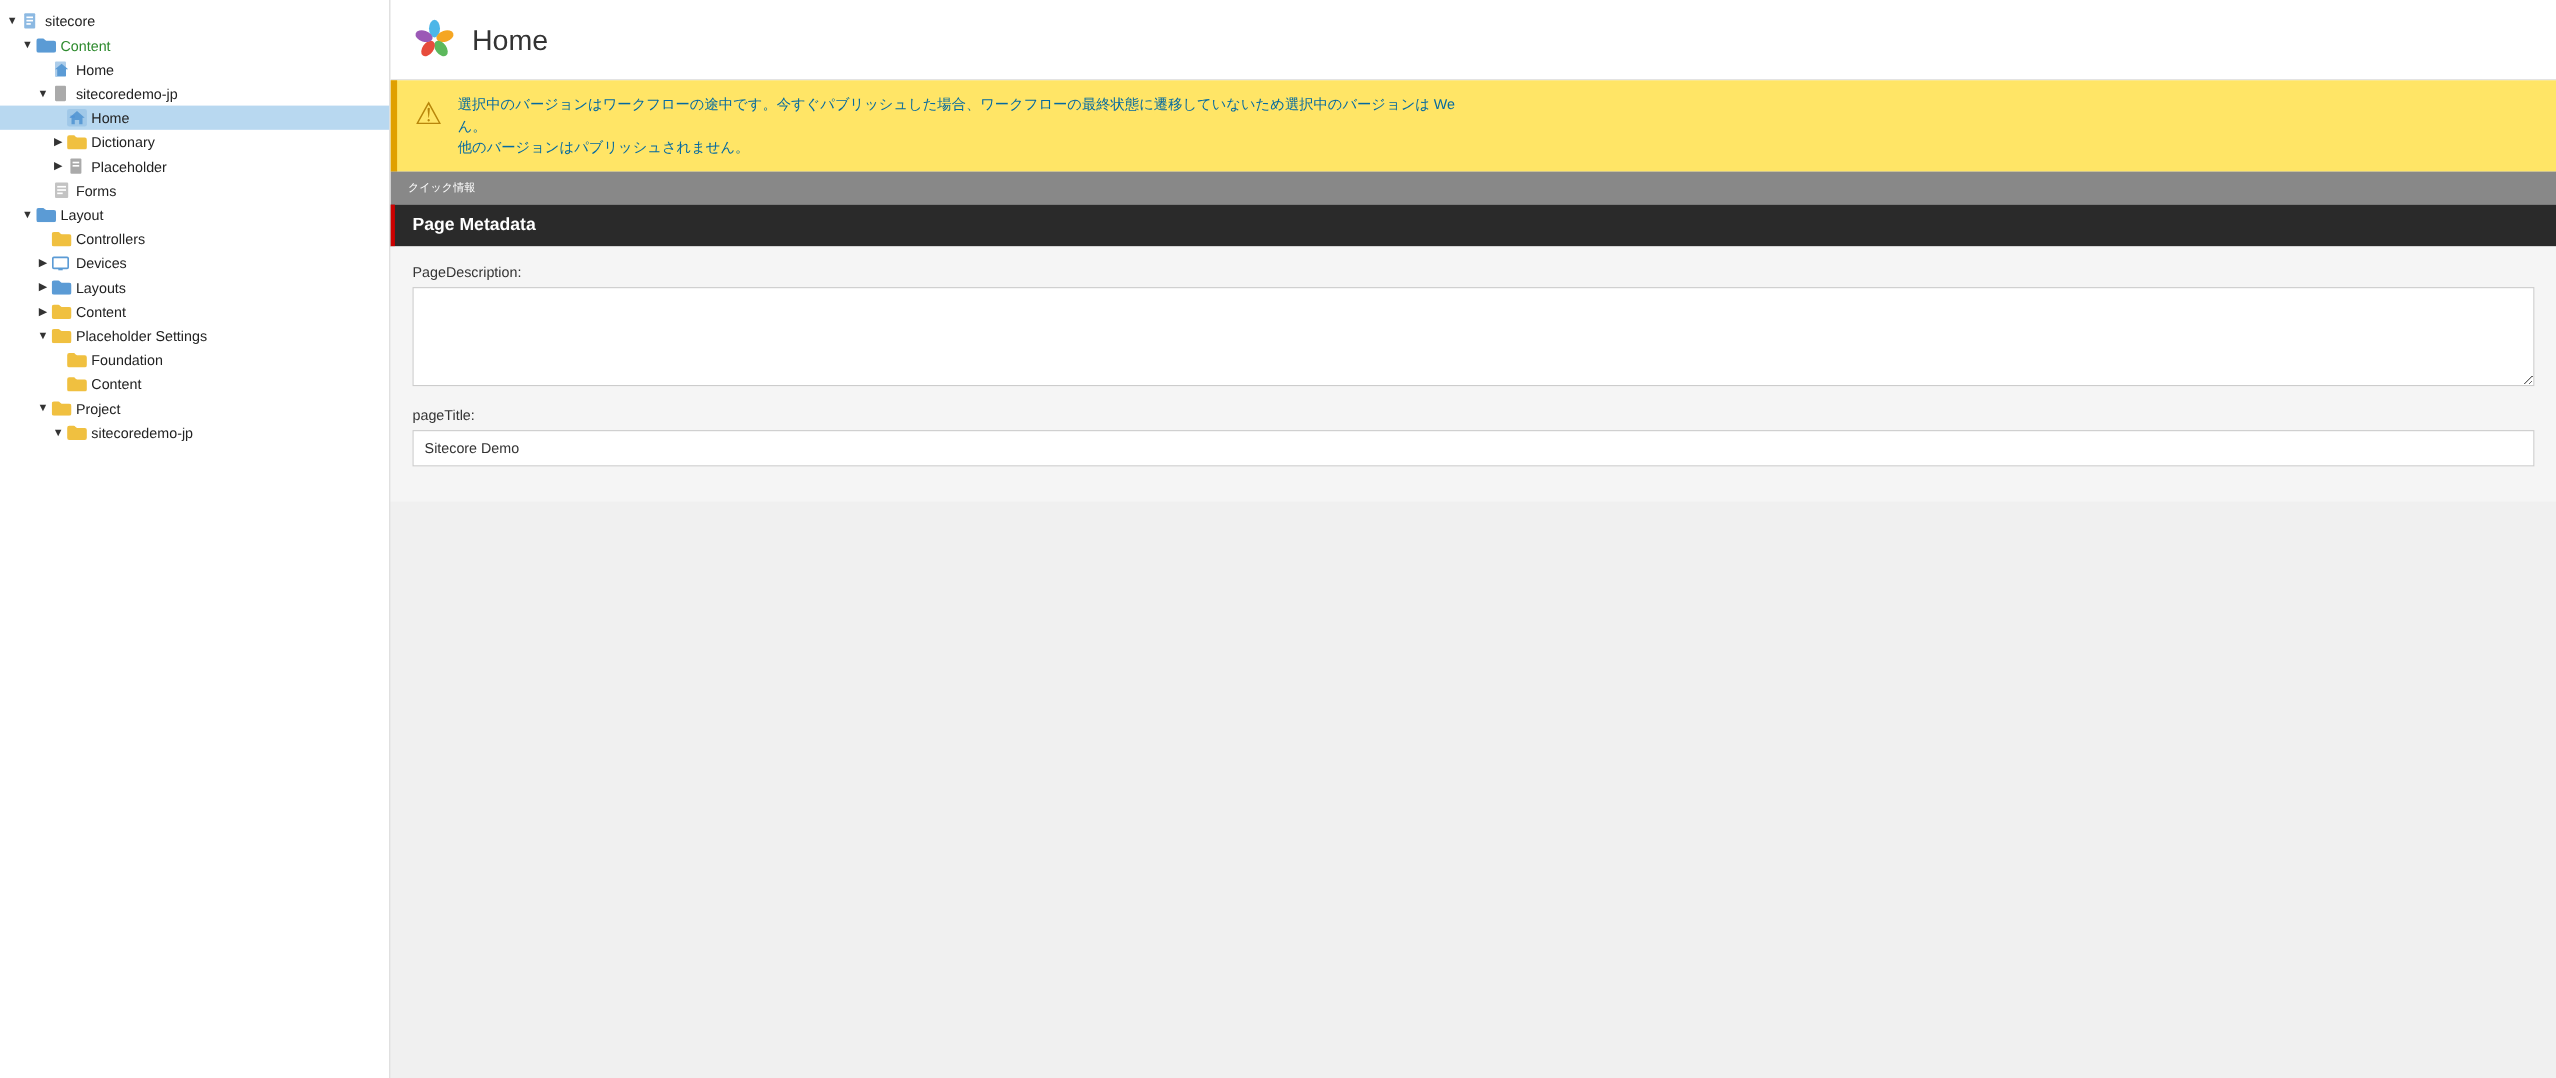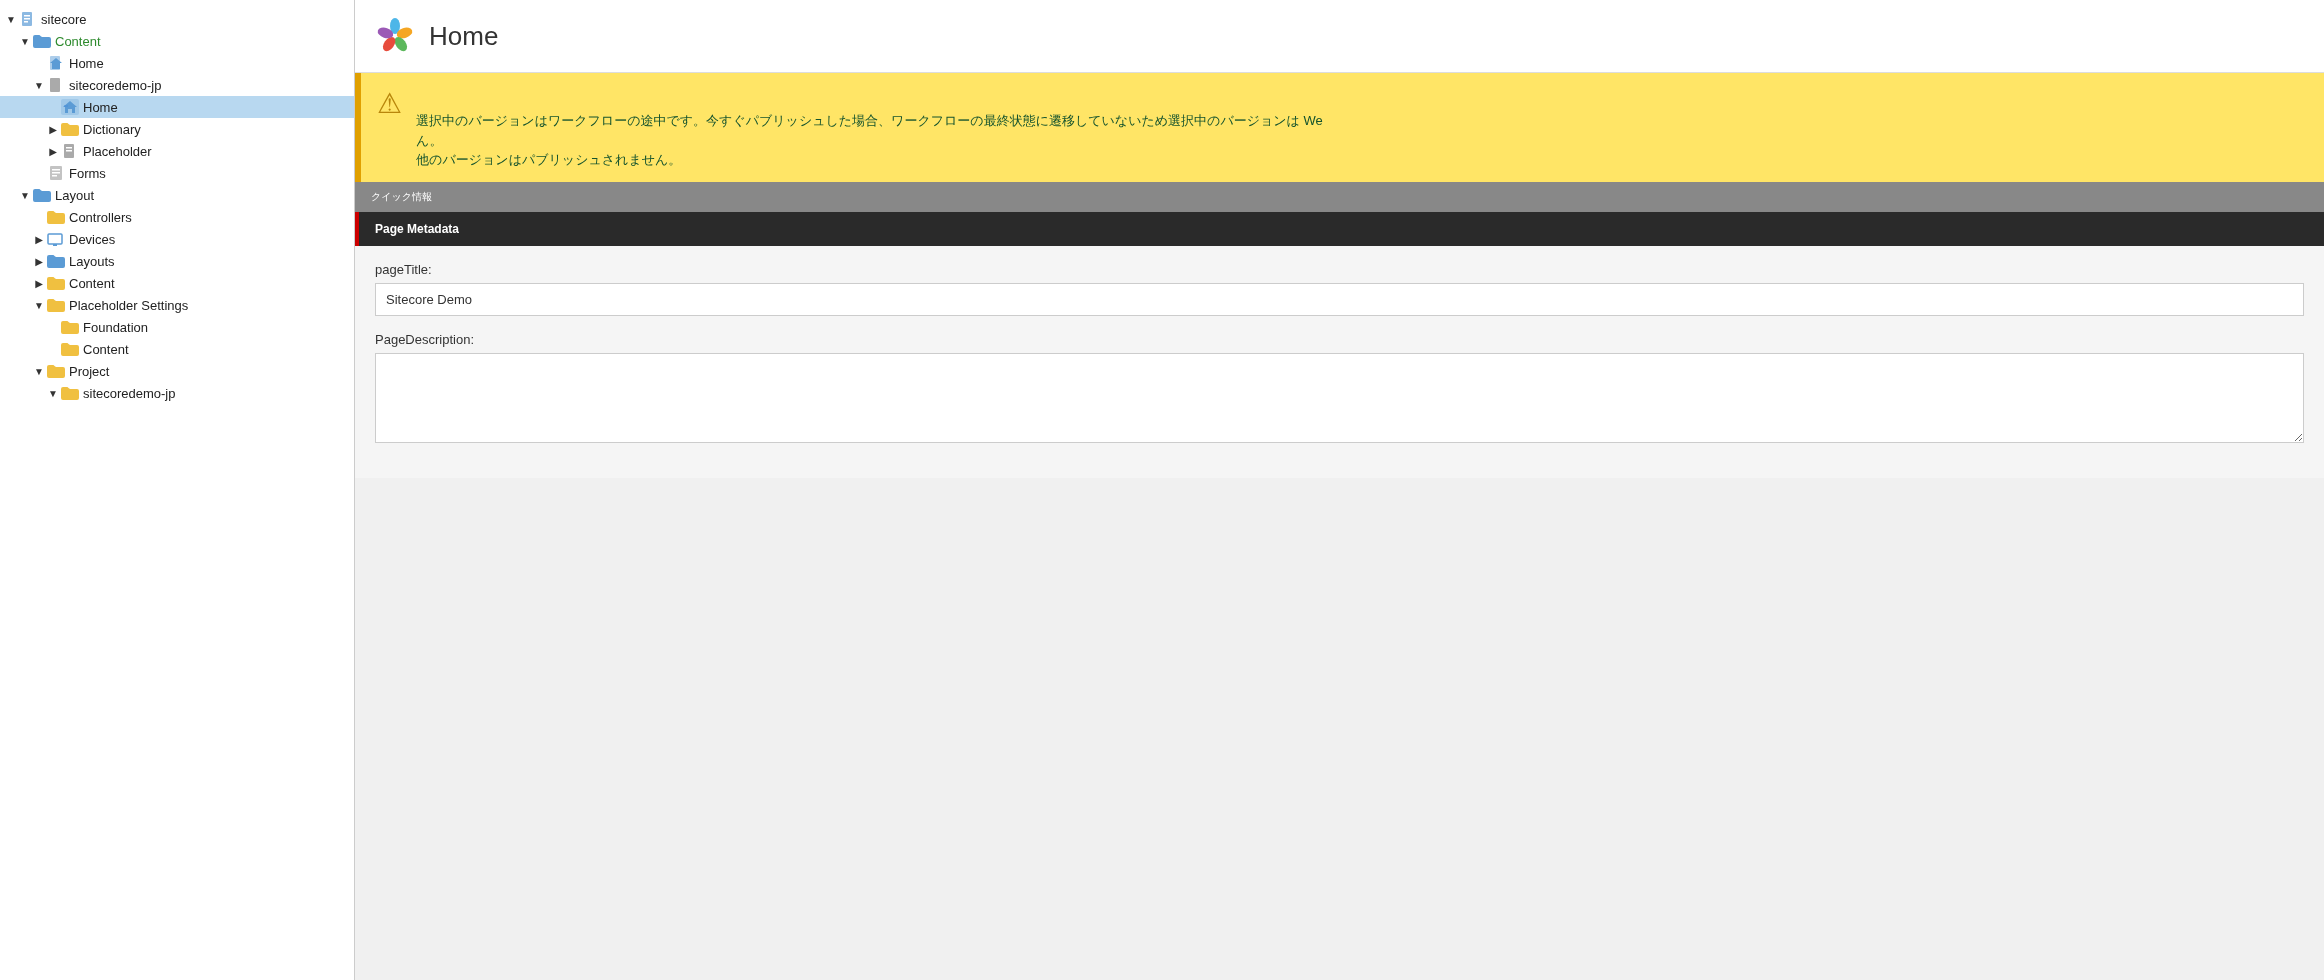--- a/index.html
+++ b/index.html
@@ -84,39 +84,38 @@
       margin: 0;
     }
     .warning-icon {
       font-size: 28px;
       color: #b8860b;
       flex-shrink: 0;
       margin-top: 2px;
     }
     .warning-text {
       font-size: 13px;
-      color: #14532d;
+      color: #0369a1;
       line-height: 1.5;
-      margin-top: 26px;
     }
 
     
     .quick-info {
       background: #888;
       color: #fff;
       padding: 8px 16px;
       font-size: 10px;
     }
 
     
     .section-header {
       background: #2a2a2a;
       color: #fff;
       padding: 10px 16px;
-      font-size: 12px;
+      font-size: 16px;
       font-weight: bold;
       border-left: 4px solid #c00;
     }
 
     
     .form-area {
       background: #f5f5f5;
       padding: 16px 20px;
     }
     .form-field {
@@ -382,24 +381,24 @@
     <span>クイック情報</span>
   </div>
 
   <div class="section-header">
     <span>Page Metadata</span>
   </div>
 
   <div class="form-area">
 
     <div class="form-field">
+      <div class="field-label">PageDescription:</div>
+      <textarea class="field-textarea" style=""></textarea>
+    </div>
+
+    <div class="form-field">
       <div class="field-label">pageTitle:</div>
       <input class="field-input" type="text" value="Sitecore Demo" style="">
     </div>
 
-    <div class="form-field">
-      <div class="field-label">PageDescription:</div>
-      <textarea class="field-textarea" style=""></textarea>
-    </div>
-
   </div>
 
 </div>
 
 </body></html>

